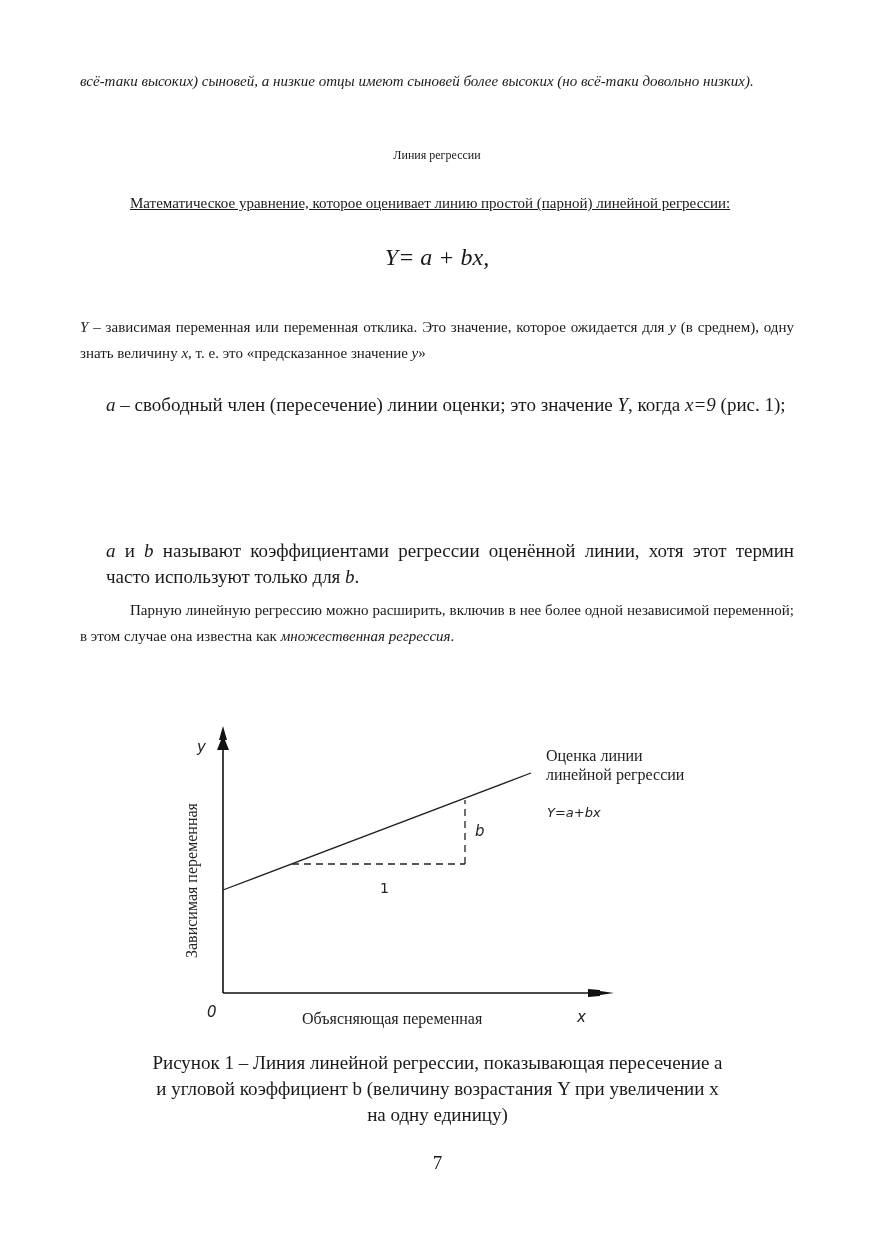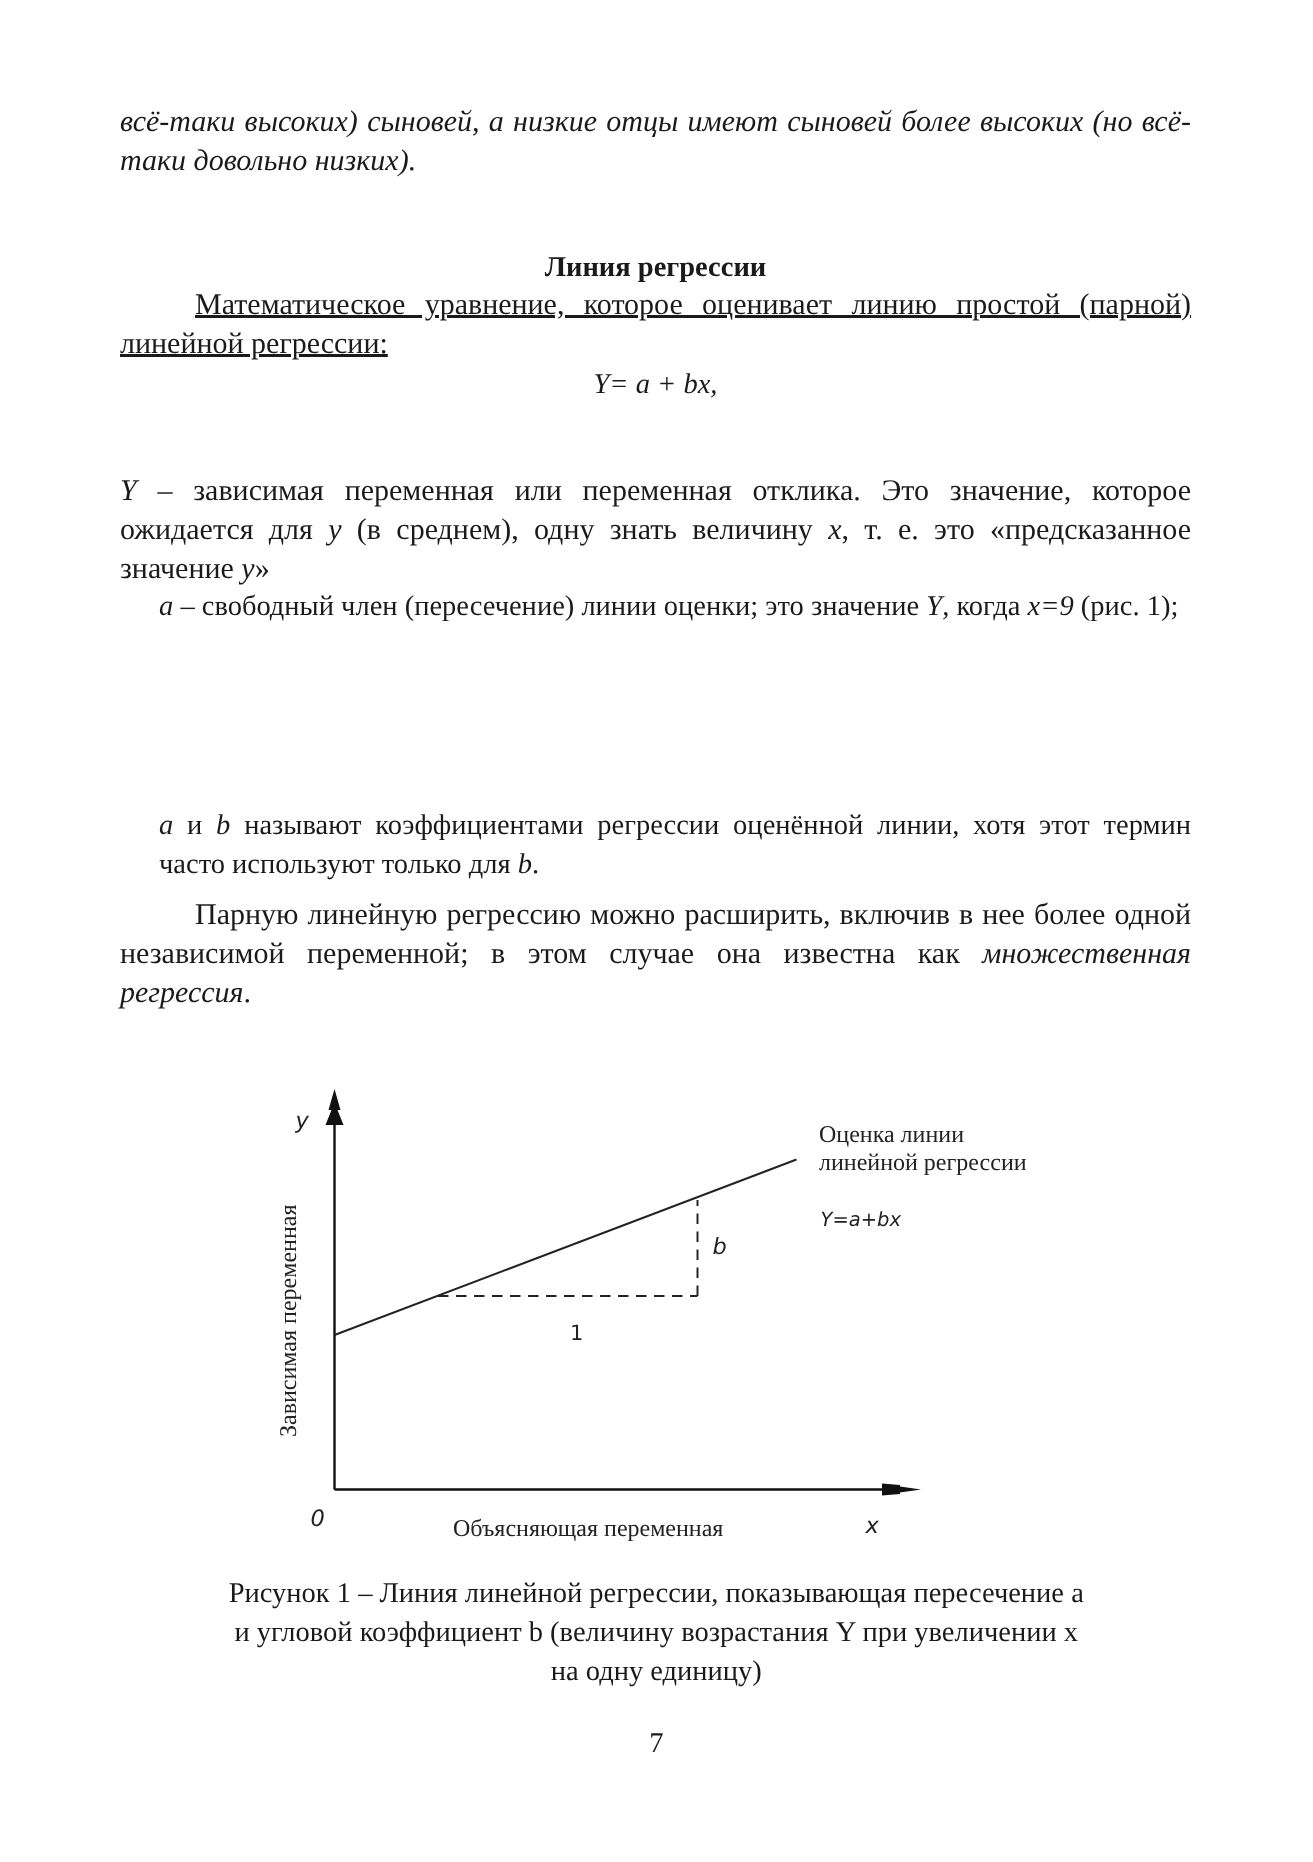--- a/index.html
+++ b/index.html
@@ -2,24 +2,24 @@
 <html><head>
   <meta charset="utf-8">
   <style>
     html, body { margin: 0; padding: 0; background: #ffffff; }
     body {
       width: 875px; height: 1241px; position: relative; overflow: hidden;
       font-family: "Liberation Serif", "DejaVu Serif", serif;
       color: #1a1a1a;
     }
     .page { position: absolute; left: 0; top: 0; width: 875px; height: 1241px; }
-    .block { position: absolute; left: 80px; width: 714px; font-size: 20px; line-height: 26px; text-align: justify; }
+    .block { position: absolute; left: 80px; width: 714px; font-size: 15px; line-height: 26px; text-align: justify; }
     .italic { font-style: italic; }
-    .heading { position: absolute; left: 80px; width: 714px; top: 142px; text-align: center; font-weight: bold; font-size: 19px; line-height: 26px; margin-top: 24px; }
-    .formula { position: absolute; left: 80px; width: 714px; top: 244px; text-align: center; font-size: 19px; line-height: 26px; font-style: italic; }
+    .heading { position: absolute; left: 80px; width: 714px; top: 142px; text-align: center; font-weight: normal; font-size: 12px; line-height: 26px; }
+    .formula { position: absolute; left: 80px; width: 714px; top: 244px; text-align: center; font-size: 24px; line-height: 26px; font-style: italic; }
     .indent { text-indent: 50px; }
     .sub { position: absolute; left: 106px; width: 688px; font-size: 19px; line-height: 26px; text-align: justify; }
     .caption { position: absolute; left: 100px; width: 675px; top: 1050px; text-align: center; font-size: 19px; line-height: 26px; }
     .pagenum { position: absolute; left: 0; width: 875px; top: 1152px; text-align: center; font-size: 19px; }
     svg.fig { position: absolute; left: 0; top: 0; }
     .figtext-serif { font-family: "Liberation Serif", "DejaVu Serif", serif; fill: #222; }
     .figtext-sans { font-family: "DejaVu Sans", "Liberation Sans", sans-serif; fill: #222; }
   </style>
 </head>
 <body>

